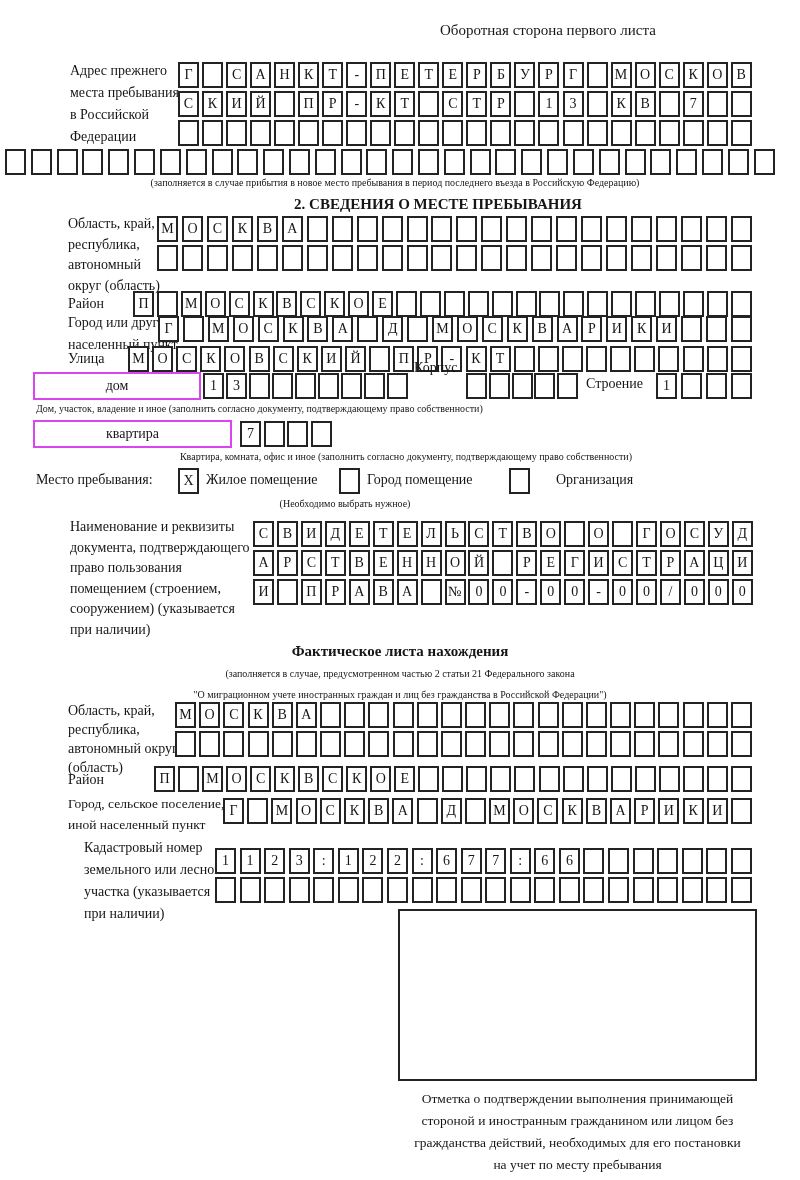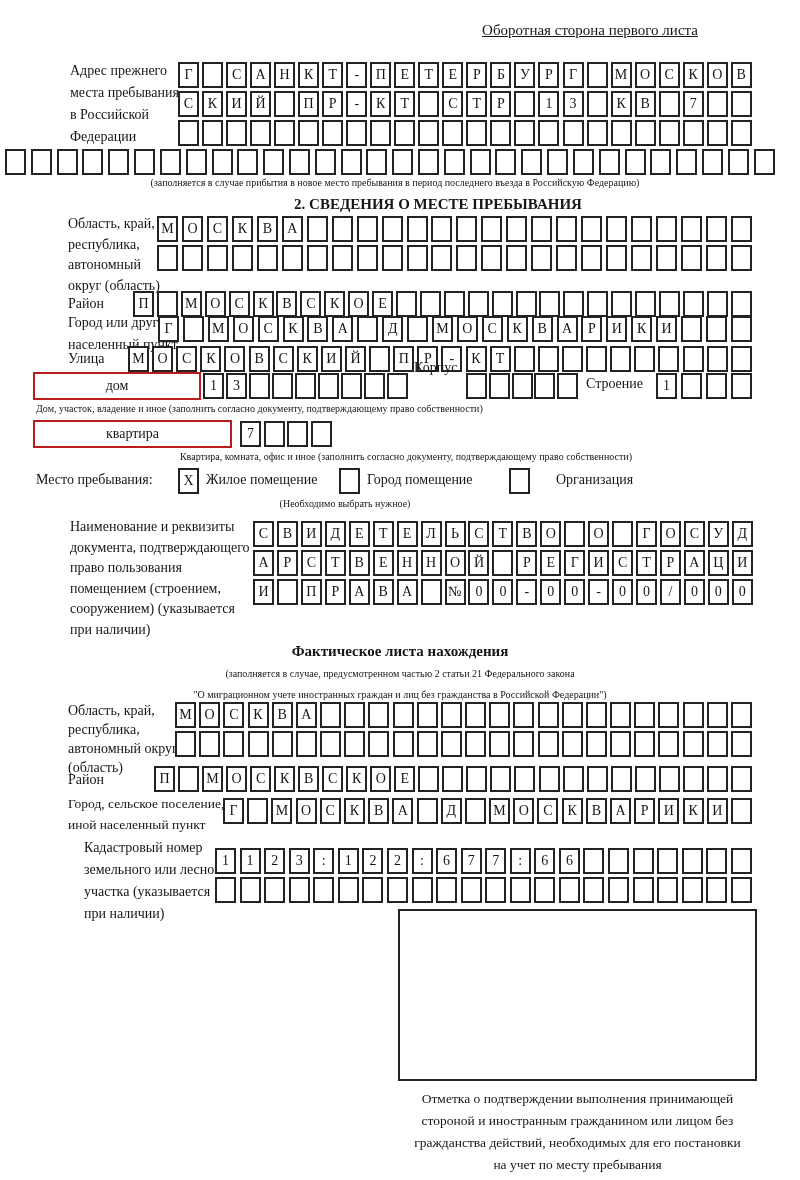--- a/index.html
+++ b/index.html
@@ -6,30 +6,30 @@
   body{width:800px;height:1180px;position:relative;font-family:"Liberation Serif","DejaVu Serif",serif;color:#161616;overflow:hidden;}
   .abs{position:absolute;}
   .lbl{font-size:14px;line-height:22px;white-space:pre-line;}
   .lbl-tight{font-size:14px;line-height:20.5px;white-space:pre-line;}
   .cap{font-size:10px;}
   .center{text-align:center;}
   .bold{font-weight:bold;}
   .cellrow{position:absolute;display:flex;justify-content:space-between;}
   .cell{box-sizing:border-box;width:21px;height:26px;border:2px solid #232323;background:#fff;
         display:flex;align-items:center;justify-content:center;font-size:14px;font-family:inherit;}
-  .bigfield{box-sizing:border-box;border:2px solid #b91c1c;background:#fff;
+  .bigfield{box-sizing:border-box;border:2px solid #d946ef;background:#fff;
         display:flex;align-items:center;justify-content:center;font-size:14px;}
   .checkbox{box-sizing:border-box;width:21px;height:26px;border:2px solid #232323;background:#fff;
         display:flex;align-items:center;justify-content:center;font-size:14px;}
   .stampbox{box-sizing:border-box;border:2px solid #232323;background:#fff;}
 </style>
 </head>
 <body>
 
-<div class="abs" style="left:440px;top:22px;width:300px;text-align:center;font-size:15px;text-decoration:underline;">Оборотная сторона первого листа</div>
+<div class="abs" style="left:440px;top:22px;width:300px;text-align:left;font-size:15px;">Оборотная сторона первого листа</div>
 
 <div class="abs lbl" style="left:70px;top:60px;width:130px;">Адрес прежнего
 места пребывания
 в Российской
 Федерации</div>
 
 <div class="cellrow" style="left:178px;top:62px;width:574px;">
     <div class="cell">Г</div>
     <div class="cell"></div>
     <div class="cell">С</div>

